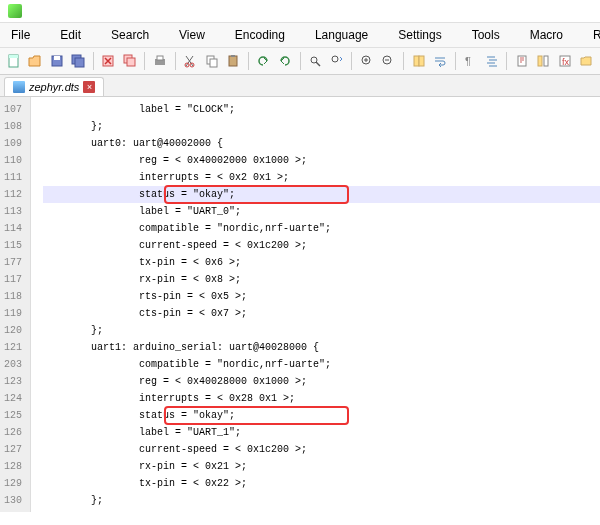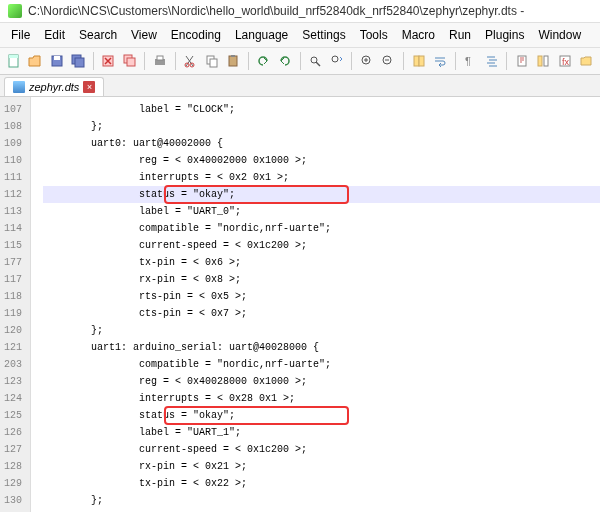--- a/index.html
+++ b/index.html
@@ -22,21 +22,21 @@
   border-bottom: 1px solid #e0e0e0;
 }
 .app-icon {
   width: 14px;
   height: 14px;
   background: linear-gradient(135deg, #8f6 0%, #4a3 100%);
   border-radius: 2px;
 }
 .menu-bar {
   display: flex;
-  gap: 0;
+  gap: 16px;
   padding: 2px 4px;
   background: #f8f8f8;
   border-bottom: 1px solid #e0e0e0;
 }
 .menu-item {
   padding: 3px 7px;
   cursor: pointer;
   font-size: 12px;
 }
 .toolbar {
@@ -133,21 +133,20 @@
   border: 2px solid #e33;
   border-radius: 4px;
   pointer-events: none;
 }
 </style>
 </head>
 <body>
 
 <div class="title-bar">
   <span class="app-icon"></span>
-  <span>C:\Nordic\NCS\Customers\Nordic\hello_world\build_nrf52840dk_nrf52840\zephyr\zephyr.dts - </span>
 </div>
 
 <div class="menu-bar" id="menubar">
     <span class="menu-item">File</span>
     <span class="menu-item">Edit</span>
     <span class="menu-item">Search</span>
     <span class="menu-item">View</span>
     <span class="menu-item">Encoding</span>
     <span class="menu-item">Language</span>
     <span class="menu-item">Settings</span>

